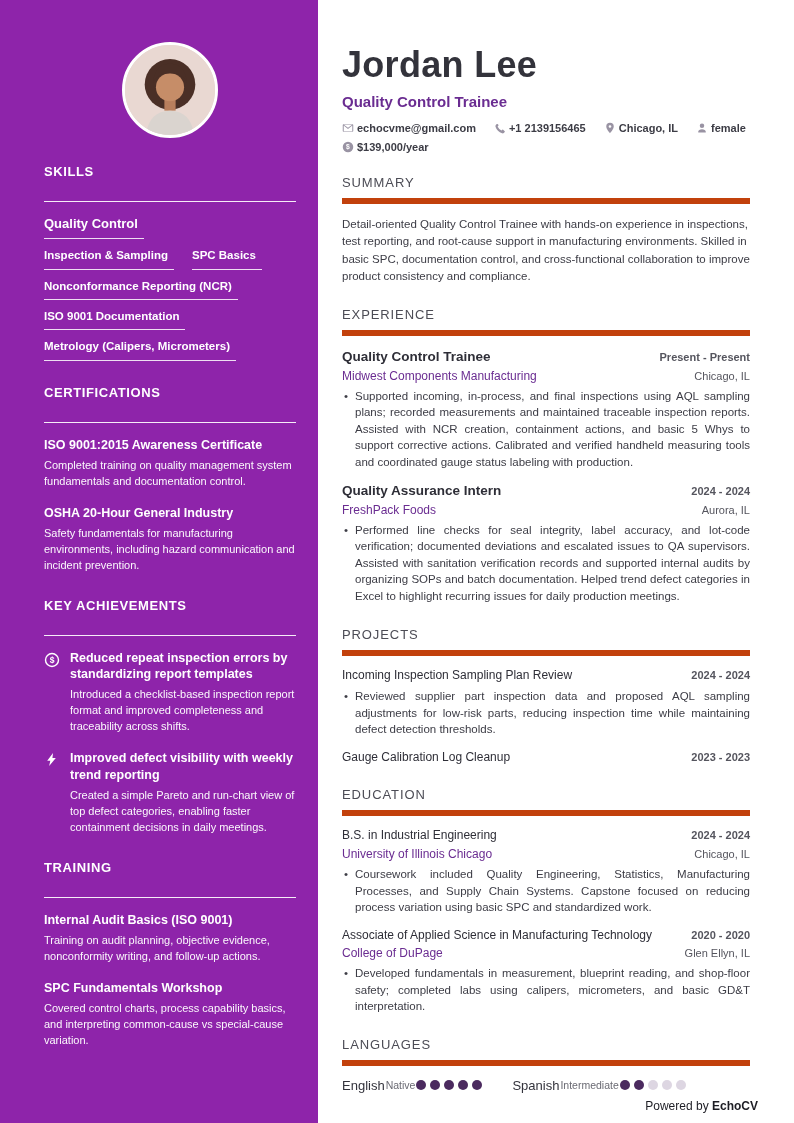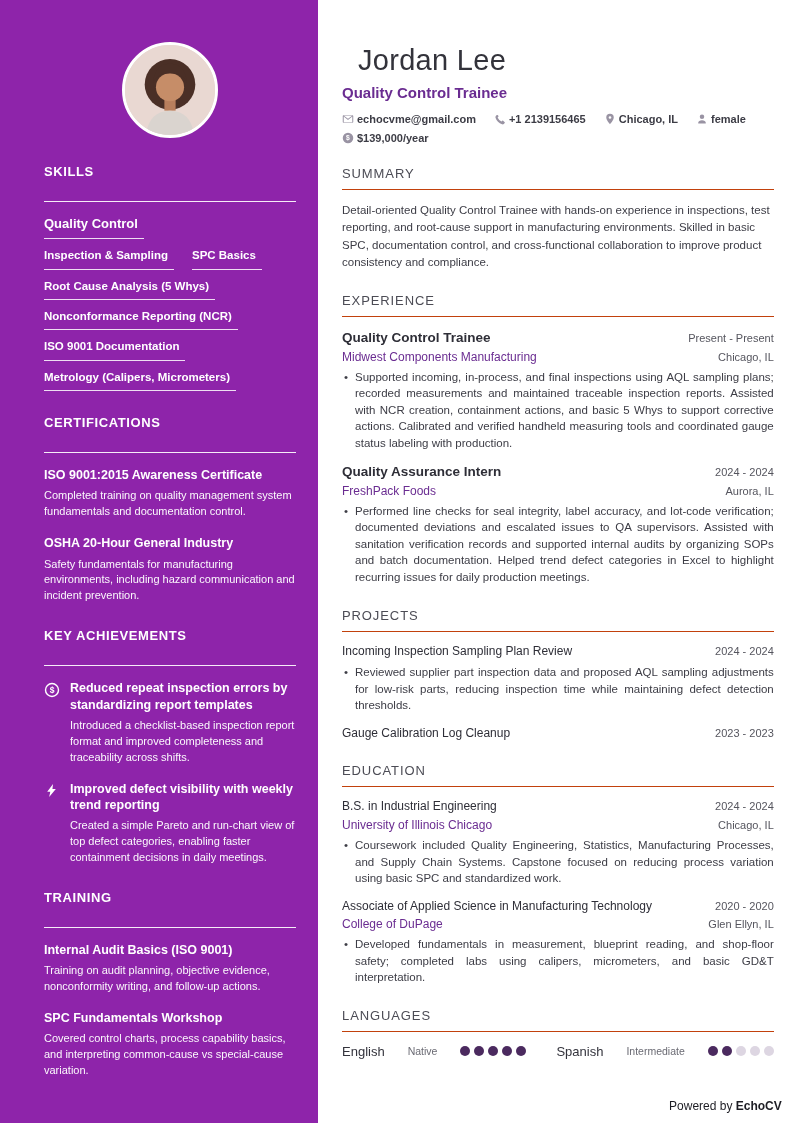--- a/index.html
+++ b/index.html
@@ -18,41 +18,41 @@
   .skill.lg{font-size:13px;}
   .s-item{margin-bottom:15px;}
   .s-item:last-child{margin-bottom:4px;}
   .s-item-title{font-size:12.5px;font-weight:700;margin-bottom:5px;line-height:1.3;}
   .s-item-desc{font-size:11px;line-height:1.45;color:rgba(255,255,255,.97);}
   .ach{display:flex;gap:10px;margin-bottom:15px;}
   .ach-icon{flex:0 0 16px;padding-top:2px;}
 
   
   .main{flex:1;padding:44px 44px 0 24px;position:relative;}
-  .name{font-size:29px;font-weight:400;color:#33333b;letter-spacing:.3px;margin-left:16px;}
+  .name{font-size:36px;font-weight:700;color:#33333b;letter-spacing:.3px;}
   .title{font-size:15px;font-weight:700;color:var(--accent,#6A2C91);margin-top:7px;}
   .contacts{display:flex;flex-wrap:wrap;gap:7px 18px;margin-top:12px;}
   .contact{display:flex;align-items:center;gap:3px;font-size:11px;font-weight:700;color:#3c3c45;}
   .contact .ic{color:#9993a3;display:flex;align-items:center;}
   .m-section{margin-top:22px;}
-  .m-heading{font-size:13px;font-weight:500;color:#4c4c55;letter-spacing:.9px;padding-bottom:8px;border-bottom:1px solid #c2410c;margin-bottom:12px;}
+  .m-heading{font-size:13px;font-weight:500;color:#4c4c55;letter-spacing:.9px;padding-bottom:8px;border-bottom:6px solid #c2410c;margin-bottom:12px;}
   .summary-text{font-size:11.5px;line-height:1.5;color:#3c3c45;}
   .entry{margin-bottom:12px;}
   .entry:last-child{margin-bottom:4px;}
   .entry-row{display:flex;justify-content:space-between;align-items:baseline;gap:14px;}
   .entry-title{font-size:13.5px;font-weight:700;color:#2e2e37;line-height:1.3;}
   .entry-title.md{font-weight:500;font-size:12px;}
-  .entry-dates{font-size:11px;color:#55555e;white-space:nowrap;}
+  .entry-dates{font-size:11px;color:#55555e;white-space:nowrap;font-weight:bold;}
   .entry-company{font-size:12px;color:var(--accent,#6A2C91);margin-top:3px;}
   .entry-loc{font-size:11px;color:#55555e;}
   .bullets{list-style:none;margin-top:5px;}
   .bullets li{position:relative;padding-left:13px;font-size:11.5px;line-height:1.44;color:#3c3c45;text-align:justify;}
   .bullets li::before{content:"\2022";position:absolute;left:2px;}
   .langs{display:flex;align-items:center;margin-top:2px;}
-  .lang{display:flex;align-items:center;gap:23px;}
+  .lang{display:flex;align-items:center;gap:1px;}
   .lang + .lang{margin-left:30px;justify-content:space-between;}
   .lang-name{font-size:13px;color:#33333c;}
   .lang-level{font-size:10.5px;color:#6a6a73;}
   .dots{display:flex;gap:4px;}
   .dot{width:10px;height:10px;border-radius:50%;background:var(--dot-empty,#DDD6E2);}
   .dot.filled{background:var(--dot-filled,#4B2A5F);}
   .footer{position:absolute;bottom:10px;right:36px;font-size:12px;color:#1d1d24;}
   .footer .brand{font-weight:700;}
 </style>
 </head>
@@ -76,23 +76,20 @@
     <section class="s-section">
       <h2 class="s-heading">SKILLS</h2>
       <div class="skill-row">
         <span class="skill lg">Quality Control</span>
       </div>
       <div class="skill-row">
         <span class="skill">Inspection &amp; Sampling</span>
         <span class="skill">SPC Basics</span>
       </div>
       <div class="skill-row">
-        <span class="skill">Root Cause Analysis (5 Whys)</span>
-      </div>
-      <div class="skill-row">
         <span class="skill">Nonconformance Reporting (NCR)</span>
       </div>
       <div class="skill-row">
         <span class="skill">ISO 9001 Documentation</span>
       </div>
       <div class="skill-row">
         <span class="skill">Metrology (Calipers, Micrometers)</span>
       </div>
     </section>
 

